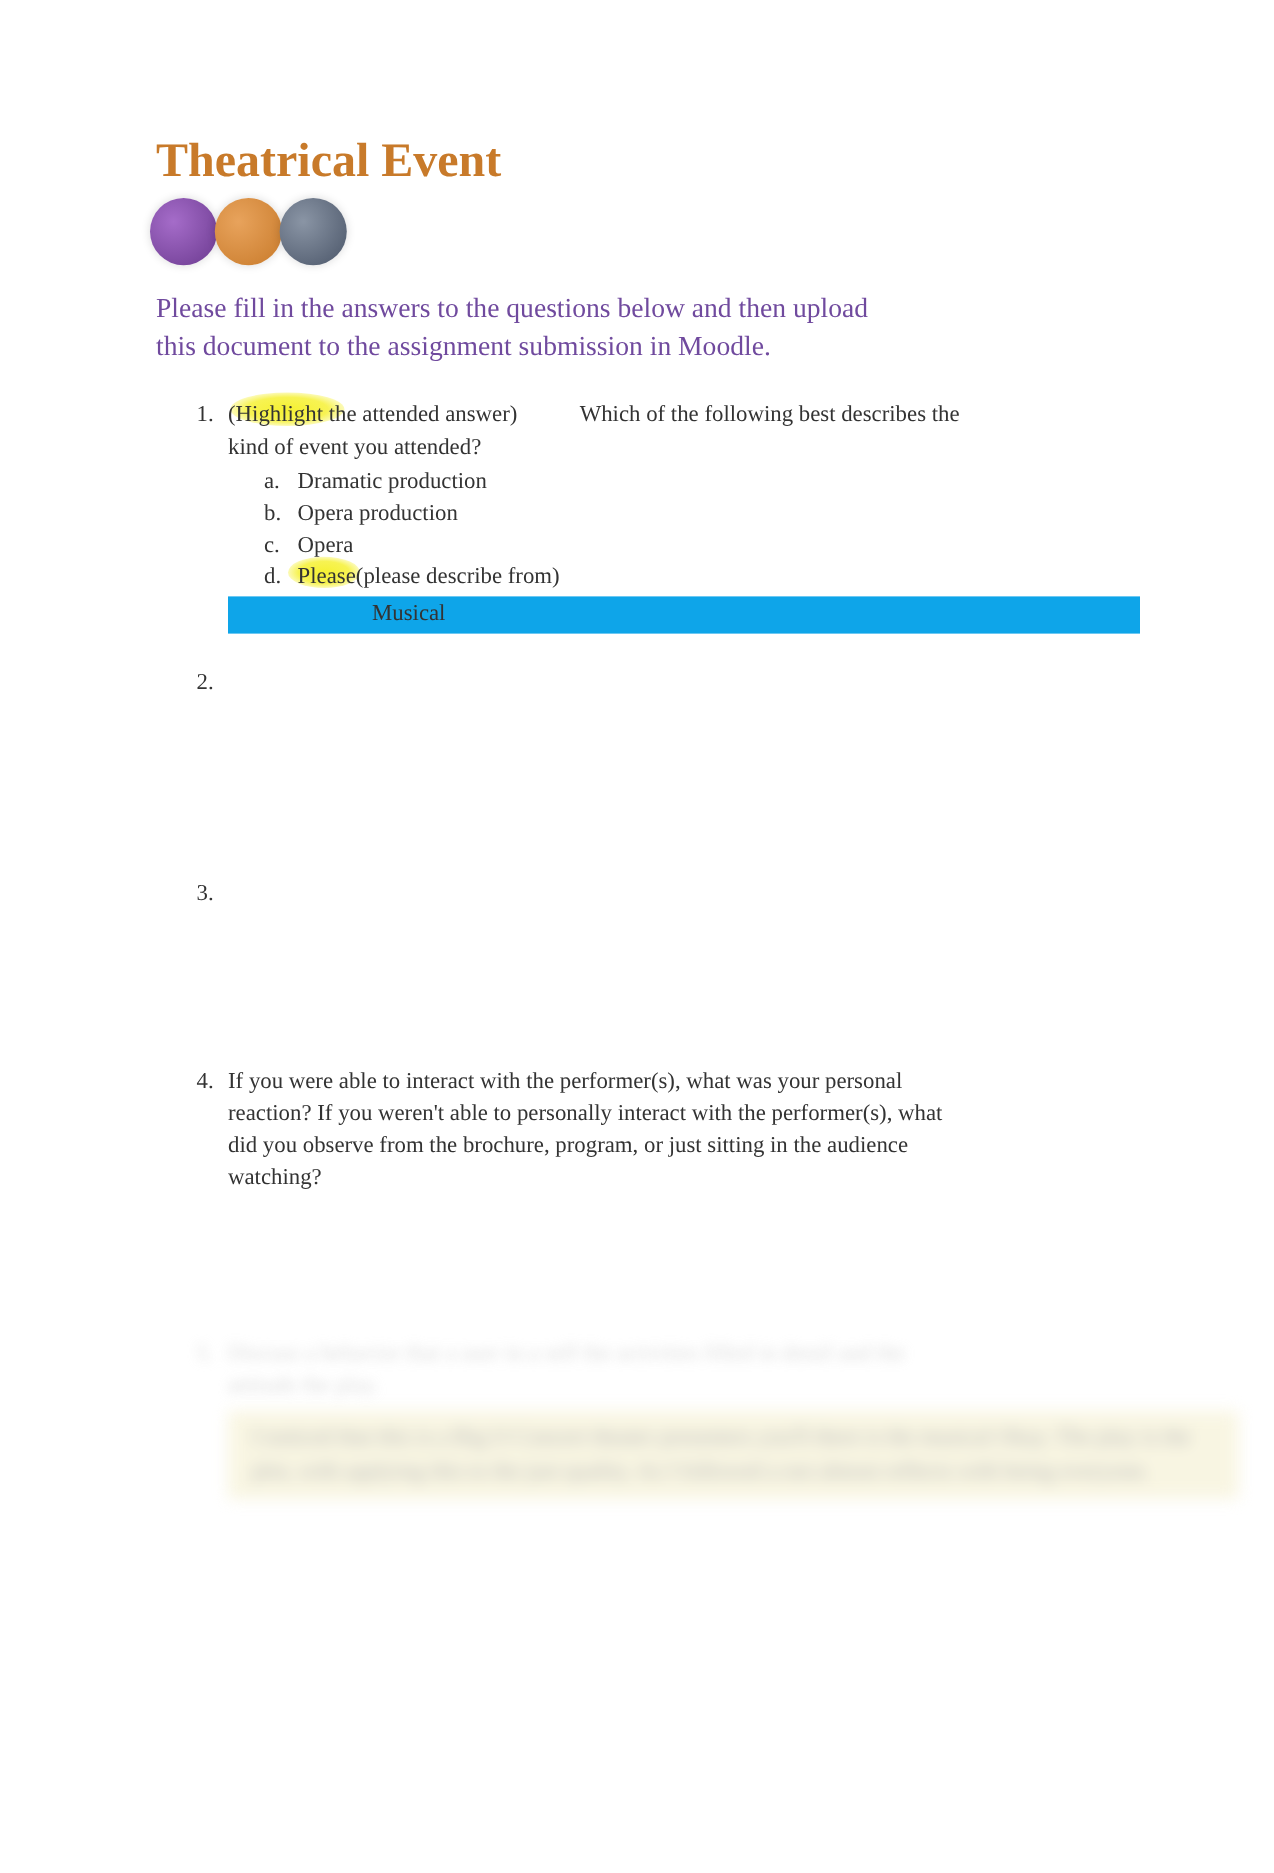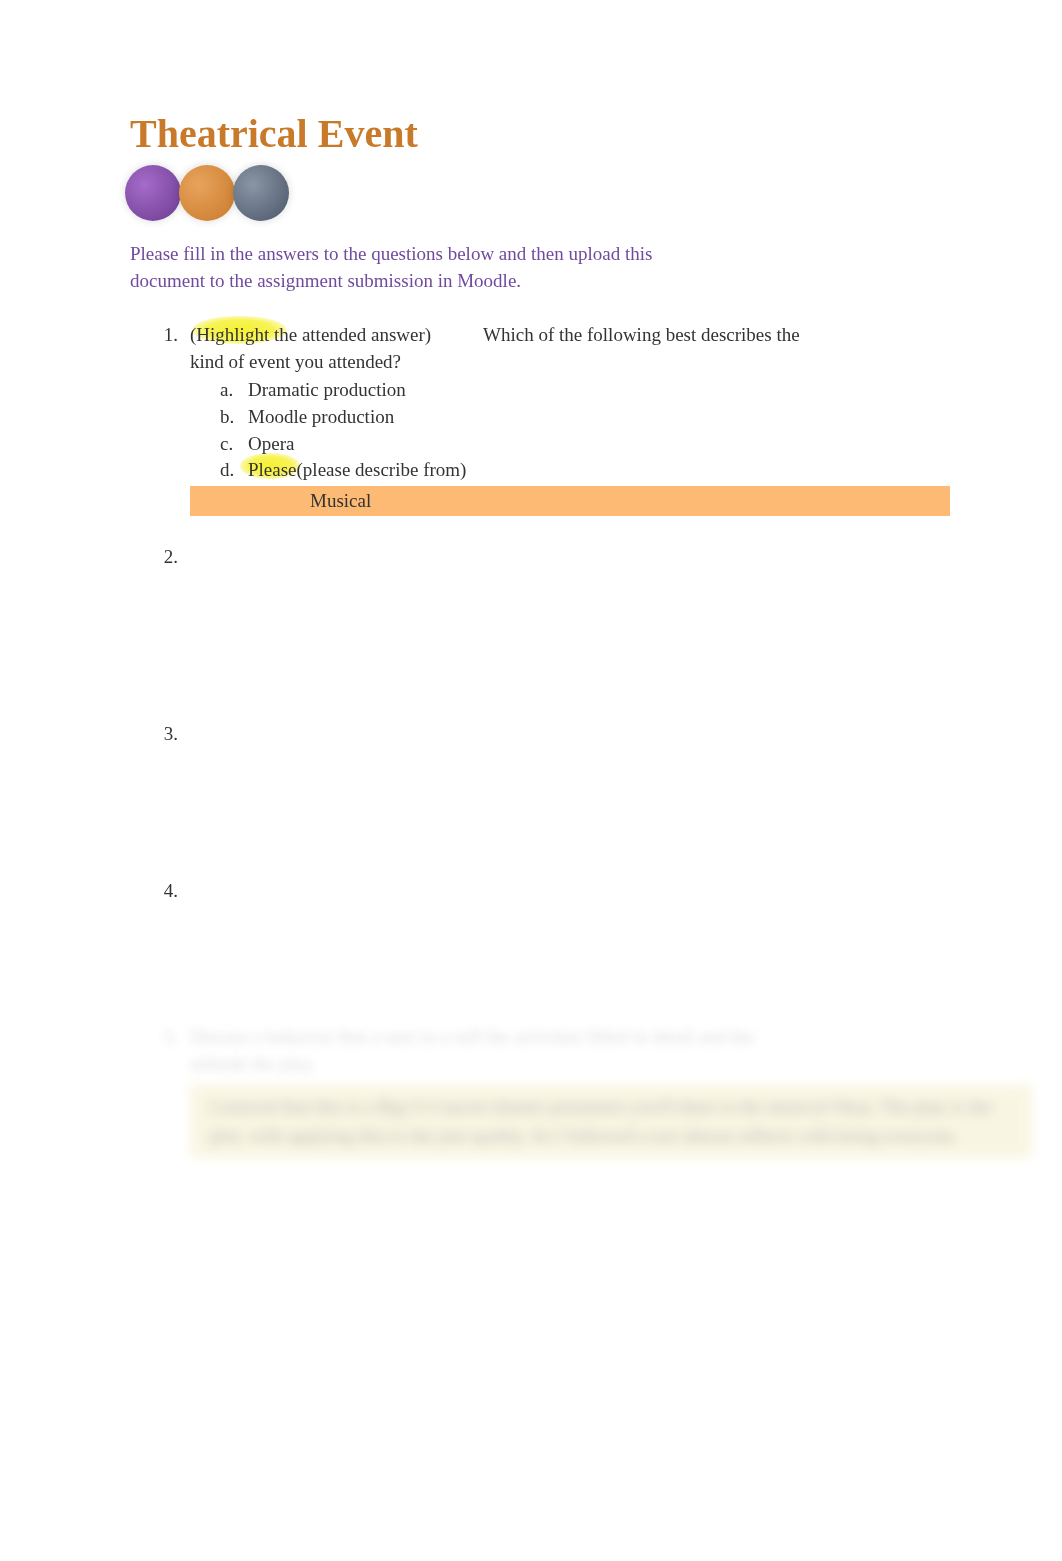--- a/index.html
+++ b/index.html
@@ -39,21 +39,21 @@
       background: radial-gradient(circle at 35% 35%, #a56cc9, #6b3a8f);
     }
     .logo-circle.orange {
       background: radial-gradient(circle at 35% 35%, #e8a35c, #c87a2a);
     }
     .logo-circle.grey {
       background: radial-gradient(circle at 35% 35%, #8a95a5, #4a5568);
     }
     .intro {
       color: #704a9e;
-      font-size: 19px;
+      font-size: 23px;
       line-height: 1.4;
       margin-bottom: 28px;
       max-width: 600px;
     }
     .questions {
       margin-left: 30px;
     }
     .question {
       display: flex;
       margin-bottom: 28px;
@@ -113,21 +113,21 @@
       position: absolute;
       left: -8px;
       top: -4px;
       width: 60px;
       height: 26px;
       background: radial-gradient(ellipse, rgba(245,240,40,0.95) 0%, rgba(245,240,40,0.8) 50%, transparent 85%);
       border-radius: 50%;
       z-index: -1;
     }
     .musical-line {
-      background: #fdba74;
+      background: #0ea5e9;
       margin-left: -30px;
       margin-right: -140px;
       padding: 2px 0 2px 120px;
       margin-top: 2px;
     }
     .q3, .q4 {
       margin-top: 150px;
     }
     .q4 {
       margin-top: 130px;
@@ -189,21 +189,21 @@
       <div class="q1-text">
         <span>(</span><span class="q1-hl">Highlight t</span><span>he attended answer)</span><span style="white-space:pre">           </span><span>Which of the following best describes the kind of event you attended?</span>
       </div>
       <div class="sub-options">
         <div class="sub-option">
           <span class="letter">a.</span>
           <span class="opt-text">Dramatic production</span>
         </div>
         <div class="sub-option">
           <span class="letter">b.</span>
-          <span class="opt-text">Moodle production</span>
+          <span class="opt-text">Opera production</span>
         </div>
         <div class="sub-option">
           <span class="letter">c.</span>
           <span class="opt-text">Opera</span>
         </div>
         <div class="sub-option">
           <span class="letter">d.</span>
           <span class="opt-text">
             <span class="other-hl">Please </span><span>(please describe from)</span>
           </span>
@@ -216,20 +216,21 @@
   <div class="question">
     <div class="num">2.</div>
   </div>
 
   <div class="question q3">
     <div class="num">3.</div>
   </div>
 
   <div class="question q4">
     <div class="num">4.</div>
+    <div class="body">If you were able to interact with the performer(s), what was your personal reaction? If you weren't able to personally interact with the performer(s), what did you observe from the brochure, program, or just sitting in the audience watching?</div>
   </div>
 
 </div>
 
 <div class="blurred-section">
   <div class="blur-q">
     <div class="num">5.</div>
     <div class="body">Discuss a behavior that a user in a self the activities filled in detail and the attitude the play.</div>
   </div>
   <div class="blur-answer">I noticed that this is a Big O Concert theater presenters you'll there is the musical Okay. The play is the plot, with applying this to the just quality. As I followed a not almost reflects with being everyone.</div>

